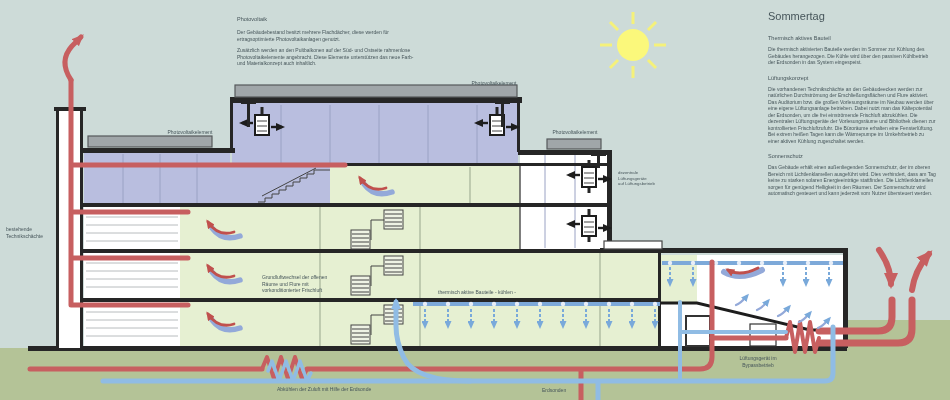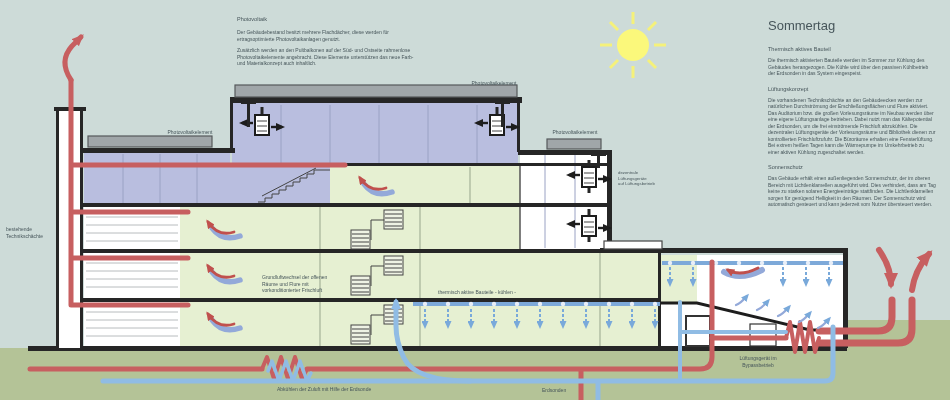--- a/index.html
+++ b/index.html
@@ -3,21 +3,21 @@
 <meta charset="utf-8">
 <style>
   html,body{margin:0;padding:0}
   .scene{position:relative;width:950px;height:400px;background:var(--sky,#cddbd8);overflow:hidden;
          font-family:"Liberation Sans", sans-serif;color:var(--text,#46555a);-webkit-text-size-adjust:none}
   svg{position:absolute;left:0;top:0}
   .lbl{position:absolute;font-size:5px;line-height:1.3;color:var(--text,#46555a)}
   .pre{white-space:pre-line}
   .ctr{text-align:center}
   .block{position:absolute}
-  .block h1{font-size:13px;font-weight:normal;margin:8px 0 13px 0}
+  .block h1{font-size:11px;font-weight:normal;margin:0 0 13px 0}
   .block h2{font-size:5.5px;font-weight:normal;margin:0 0 5px 0}
   .block p{font-size:5px;line-height:1.3;margin:0 0 9px 0}
   .pv-block h2{font-size:5.5px;font-weight:normal;margin:0 0 7px 0}
   .pv-block p{font-size:5px;line-height:1.3;margin:0 0 5px 0}
   .f-ground{fill:var(--ground,#b4c397)} .f-green{fill:var(--green,#e6f0d2)}
   .f-purple{fill:var(--purple,#b9bedf)} .f-dark{fill:var(--dark,#262626)}
   .f-white{fill:#fff} .f-pv{fill:var(--pv,#a0a6a9);stroke:#55595b;stroke-width:1.2}
   .f-ceil{fill:var(--ceil,#7da9d9)}
   .p-red{stroke:var(--red,#c75f60);fill:none;stroke-linecap:round;stroke-linejoin:round}
   .p-blue{stroke:var(--blue,#90bce4);fill:none;stroke-linecap:round;stroke-linejoin:round}

